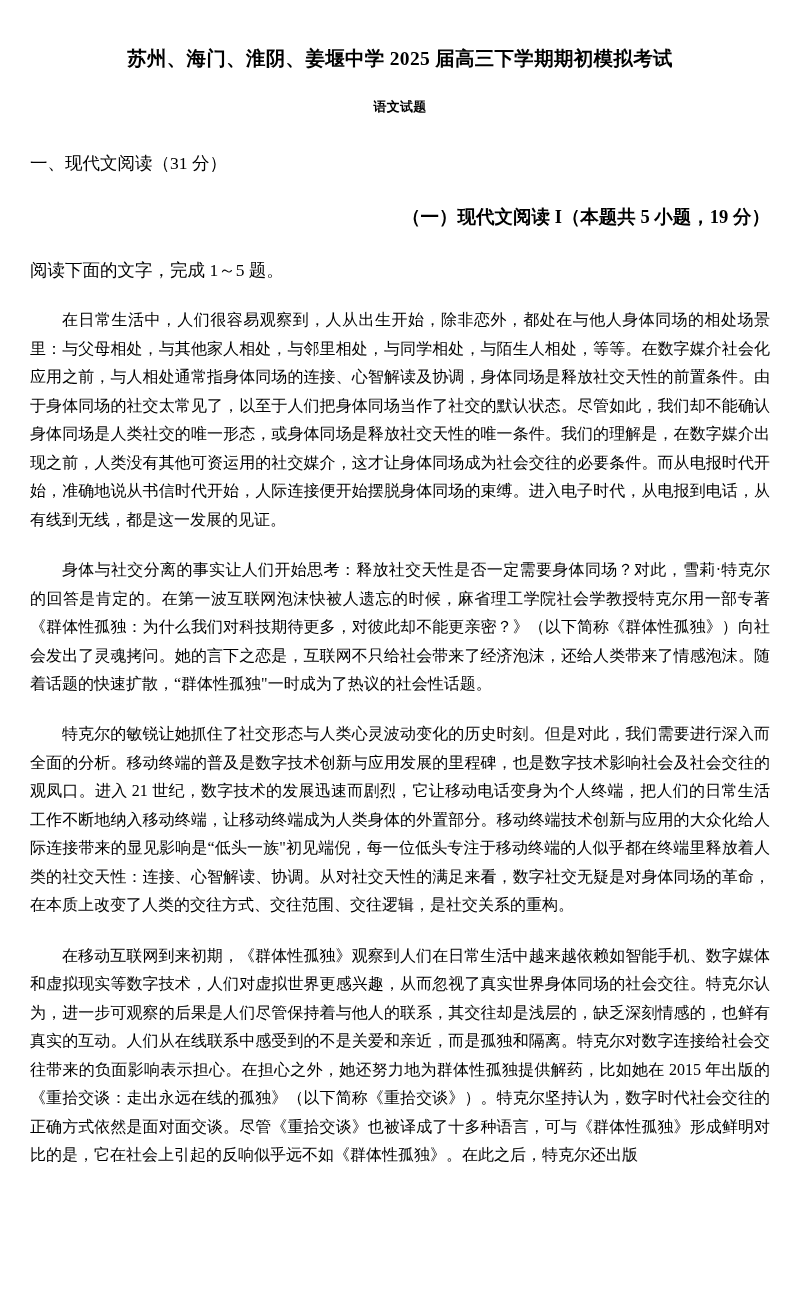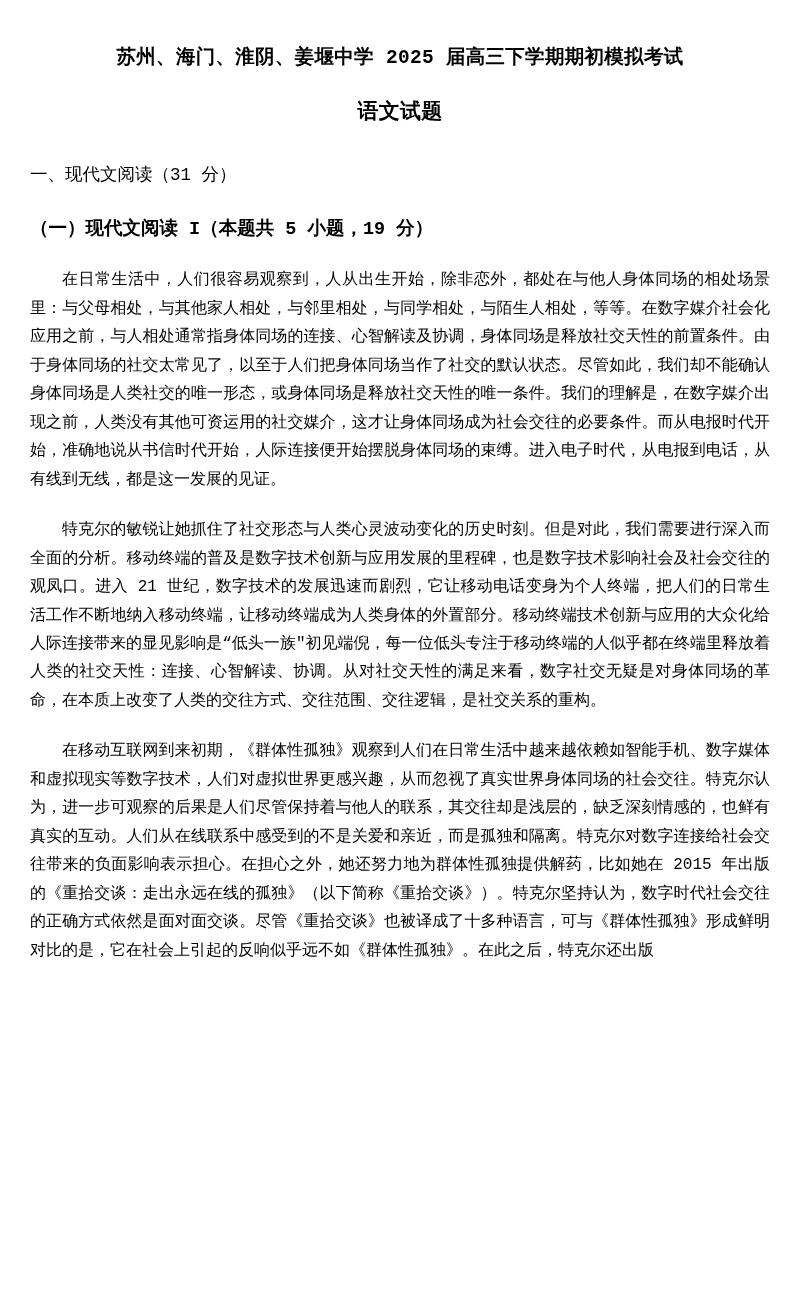--- a/index.html
+++ b/index.html
@@ -14,49 +14,49 @@
     color: #000000;
     -webkit-font-smoothing: antialiased;
   }
   .page {
     width: 800px;
     height: 1305px;
     box-sizing: border-box;
     padding: 34px 30px 4px 30px;
     position: relative;
     overflow: hidden;
-    font-family: Liberation Mono, monospace;
   }
   .doc-title {
     text-align: center;
     font-weight: bold;
     font-size: 19.5px;
     line-height: 1.5;
     margin: 10px 0 0 0;
     letter-spacing: 0.3px;
   }
   .doc-subtitle {
     text-align: center;
     font-weight: bold;
-    font-size: 21px;
+    font-size: 13px;
     line-height: 1.5;
     margin: 24px 0 0 0;
     letter-spacing: 0.3px;
   }
   .section-heading {
     font-size: 17.5px;
     line-height: 1.6;
     margin: 32px 0 0 0;
     font-weight: normal;
   }
   .sub-heading {
     font-size: 18.5px;
     font-weight: bold;
     line-height: 1.6;
     margin: 26px 0 0 0;
+    text-align: right;
   }
   .instruction {
     font-size: 17.5px;
     line-height: 1.6;
     margin: 24px 0 0 0;
   }
   .para {
     font-size: 16px;
     line-height: 1.78;
     margin: 22px 0 0 0;
@@ -74,18 +74,20 @@
 <div class="page">
 
   <h1 class="doc-title">苏州、海门、淮阴、姜堰中学 2025 届高三下学期期初模拟考试</h1>
 
   <h2 class="doc-subtitle">语文试题</h2>
 
   <p class="section-heading">一、现代文阅读（31 分）</p>
 
   <p class="sub-heading">（一）现代文阅读 I（本题共 5 小题，19 分）</p>
 
+  <p class="instruction">阅读下面的文字，完成 1～5 题。</p>
 
   <p class="para">在日常生活中，人们很容易观察到，人从出生开始，除非恋外，都处在与他人身体同场的相处场景里：与父母相处，与其他家人相处，与邻里相处，与同学相处，与陌生人相处，等等。在数字媒介社会化应用之前，与人相处通常指身体同场的连接、心智解读及协调，身体同场是释放社交天性的前置条件。由于身体同场的社交太常见了，以至于人们把身体同场当作了社交的默认状态。尽管如此，我们却不能确认身体同场是人类社交的唯一形态，或身体同场是释放社交天性的唯一条件。我们的理解是，在数字媒介出现之前，人类没有其他可资运用的社交媒介，这才让身体同场成为社会交往的必要条件。而从电报时代开始，准确地说从书信时代开始，人际连接便开始摆脱身体同场的束缚。进入电子时代，从电报到电话，从有线到无线，都是这一发展的见证。</p>
+  <p class="para">身体与社交分离的事实让人们开始思考：释放社交天性是否一定需要身体同场？对此，雪莉·特克尔的回答是肯定的。在第一波互联网泡沫快被人遗忘的时候，麻省理工学院社会学教授特克尔用一部专著《群体性孤独：为什么我们对科技期待更多，对彼此却不能更亲密？》（以下简称《群体性孤独》）向社会发出了灵魂拷问。她的言下之恋是，互联网不只给社会带来了经济泡沫，还给人类带来了情感泡沫。随着话题的快速扩散，“群体性孤独"一时成为了热议的社会性话题。</p>
   <p class="para">特克尔的敏锐让她抓住了社交形态与人类心灵波动变化的历史时刻。但是对此，我们需要进行深入而全面的分析。移动终端的普及是数字技术创新与应用发展的里程碑，也是数字技术影响社会及社会交往的观凤口。进入 21 世纪，数字技术的发展迅速而剧烈，它让移动电话变身为个人终端，把人们的日常生活工作不断地纳入移动终端，让移动终端成为人类身体的外置部分。移动终端技术创新与应用的大众化给人际连接带来的显见影响是“低头一族"初见端倪，每一位低头专注于移动终端的人似乎都在终端里释放着人类的社交天性：连接、心智解读、协调。从对社交天性的满足来看，数字社交无疑是对身体同场的革命，在本质上改变了人类的交往方式、交往范围、交往逻辑，是社交关系的重构。</p>
   <p class="para">在移动互联网到来初期，《群体性孤独》观察到人们在日常生活中越来越依赖如智能手机、数字媒体和虚拟现实等数字技术，人们对虚拟世界更感兴趣，从而忽视了真实世界身体同场的社会交往。特克尔认为，进一步可观察的后果是人们尽管保持着与他人的联系，其交往却是浅层的，缺乏深刻情感的，也鲜有真实的互动。人们从在线联系中感受到的不是关爱和亲近，而是孤独和隔离。特克尔对数字连接给社会交往带来的负面影响表示担心。在担心之外，她还努力地为群体性孤独提供解药，比如她在 2015 年出版的《重拾交谈：走出永远在线的孤独》（以下简称《重拾交谈》）。特克尔坚持认为，数字时代社会交往的正确方式依然是面对面交谈。尽管《重拾交谈》也被译成了十多种语言，可与《群体性孤独》形成鲜明对比的是，它在社会上引起的反响似乎远不如《群体性孤独》。在此之后，特克尔还出版</p>
 
 </div>
 
 </body></html>

